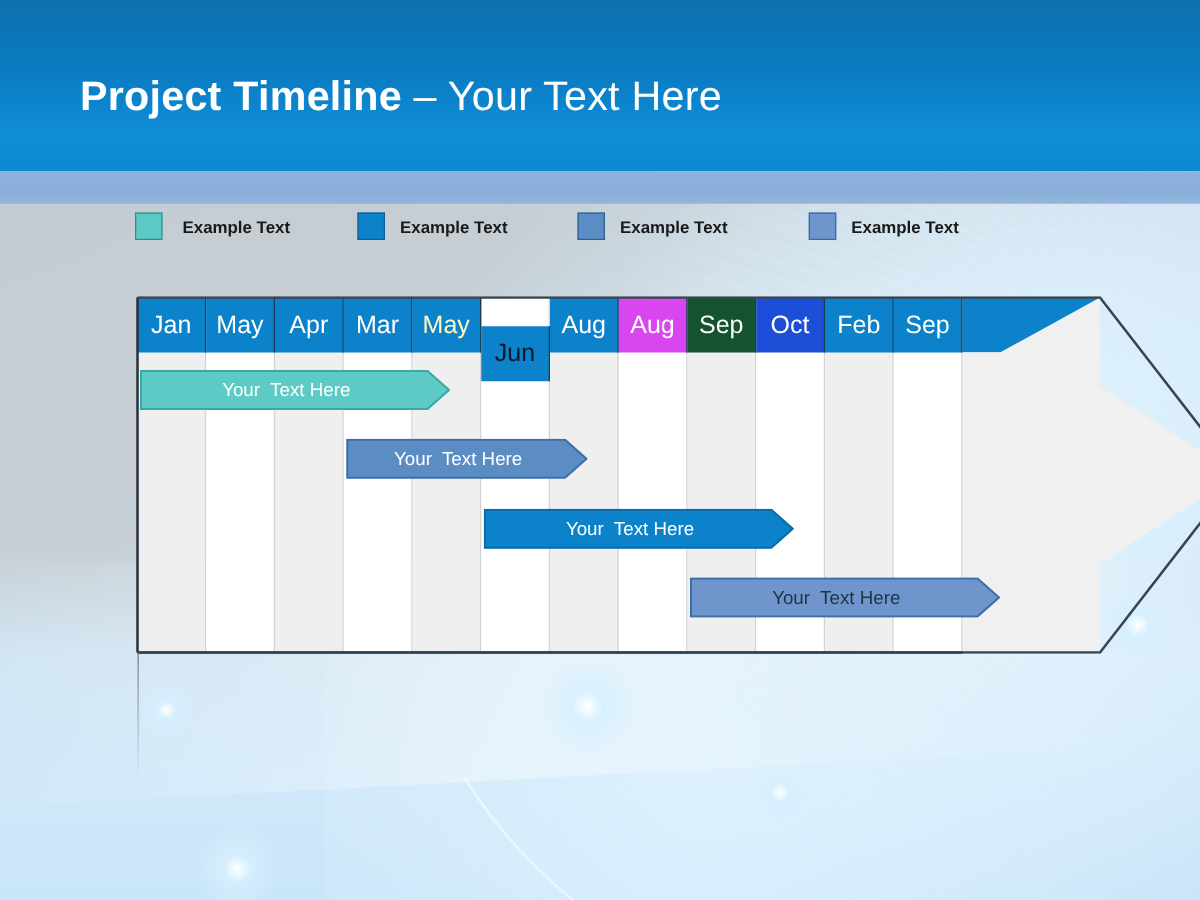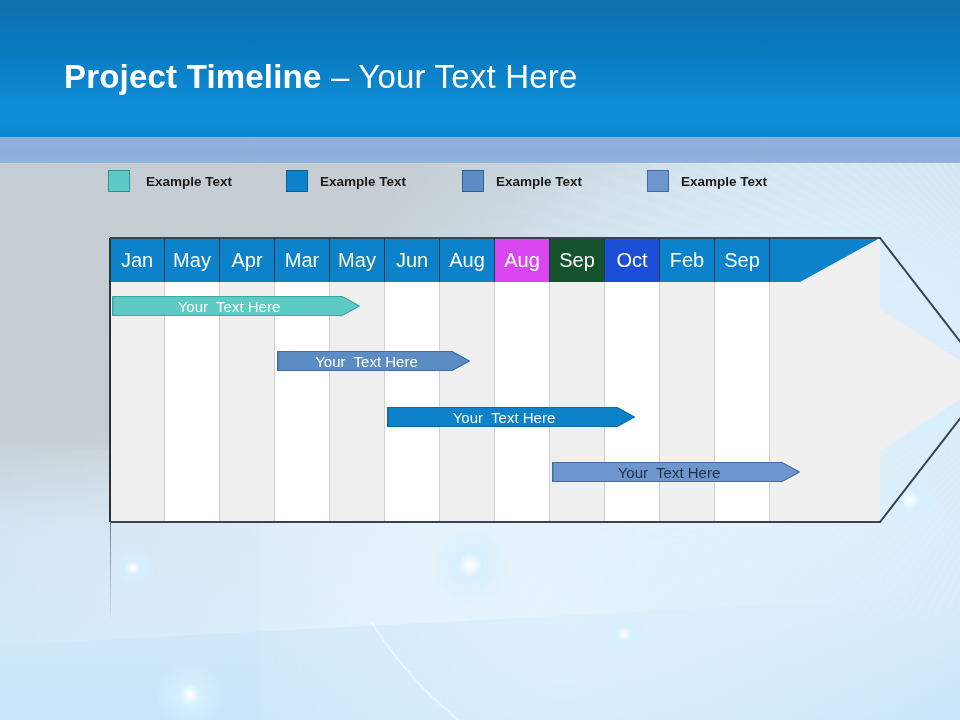--- a/index.html
+++ b/index.html
@@ -82,21 +82,21 @@
     color:#ffffff;font-size:20px;}
   .hdr-arrowpart{position:absolute;left:660px;top:0;width:110px;height:44px;
     background:#0b82ca;clip-path:polygon(0 0, 100% 0, 30px 100%, 0 100%);}
   .arrow-tail{position:absolute;left:660px;top:0;width:110px;height:284px;background:#f0f0f0;}
   .arrow-head{position:absolute;left:660px;top:0;width:220px;height:284px;
     background:#f0f0f0;clip-path:polygon(0 0, 100% 50%, 0 100%);}
   .arrow-outline{position:absolute;left:-1px;top:-1px;width:882px;height:286px;pointer-events:none;}
 
   
   .bars{position:absolute;left:0;top:0;width:770px;height:284px;}
-  .bar{position:absolute;height:20px;display:flex;align-items:center;
+  .bar{position:absolute;height:32px;display:flex;align-items:center;
     box-sizing:border-box;}
   .bar .btxt{position:absolute;width:100%;text-align:center;font-size:15px;
     padding-right:14px;box-sizing:border-box;white-space:pre;}
   .bar .shape{position:absolute;left:0;top:0;width:100%;height:100%;
     clip-path:polygon(0 0, calc(100% - 18px) 0, 100% 50%, calc(100% - 18px) 100%, 0 100%);}
   .bottom-rule{position:absolute;left:0;top:283px;width:660px;height:1.5px;background:#26323c;}
   .left-rule{position:absolute;left:-1px;top:0;width:1.5px;height:284px;background:#26323c;}
   .drop-line{position:absolute;left:110px;top:522px;width:1px;height:100px;
     background:linear-gradient(to bottom, rgba(90,105,120,.85), rgba(90,105,120,0));}
 </style>
@@ -163,21 +163,21 @@
         <div class="col odd" style="left: 550px; background: rgb(239, 239, 239);"></div>
         <div class="col even" style="left: 605px; background: rgb(255, 255, 255);"></div>
       </div>
     <div class="hdr-arrowpart"></div>
     <div class="hdr-row">
         <div class="hcell" style="left: 0px; background: rgb(11, 130, 202); color: rgb(255, 255, 255);">Jan</div>
         <div class="hcell" style="left: 55px; background: rgb(11, 130, 202); color: rgb(255, 255, 255);">May</div>
         <div class="hcell" style="left: 110px; background: rgb(11, 130, 202); color: rgb(255, 255, 255);">Apr</div>
         <div class="hcell" style="left: 165px; background: rgb(11, 130, 202); color: rgb(255, 255, 255);">Mar</div>
         <div class="hcell" style="left: 220px; background: rgb(11, 130, 202); color: #fef9c3;">May</div>
-        <div class="hcell" style="left: 275px; background: rgb(11, 130, 202); color: #fef9c3;">Jun</div>
+        <div class="hcell" style="left: 275px; background: rgb(11, 130, 202); color: #0f172a; margin-top: 23px;">Jun</div>
         <div class="hcell" style="left: 330px; background: rgb(11, 130, 202); color: rgb(255, 255, 255);">Aug</div>
         <div class="hcell" style="left: 385px; background: #d946ef; color: rgb(255, 255, 255);">Aug</div>
         <div class="hcell" style="left: 440px; background: #14532d; color: rgb(255, 255, 255);">Sep</div>
         <div class="hcell" style="left: 495px; background: #1d4ed8; color: rgb(255, 255, 255);">Oct</div>
         <div class="hcell" style="left: 550px; background: rgb(11, 130, 202); color: rgb(255, 255, 255);">Feb</div>
         <div class="hcell" style="left: 605px; background: rgb(11, 130, 202); color: rgb(255, 255, 255);">Sep</div>
       </div>
     <div class="bars">
         <div class="bar" style="left: 2px; width: 248px; top: 58px;">
           <div class="shape" style="background: rgb(94, 202, 197); filter: drop-shadow(rgb(58, 169, 164) 0px 0px 0px); box-shadow: none;"></div>

